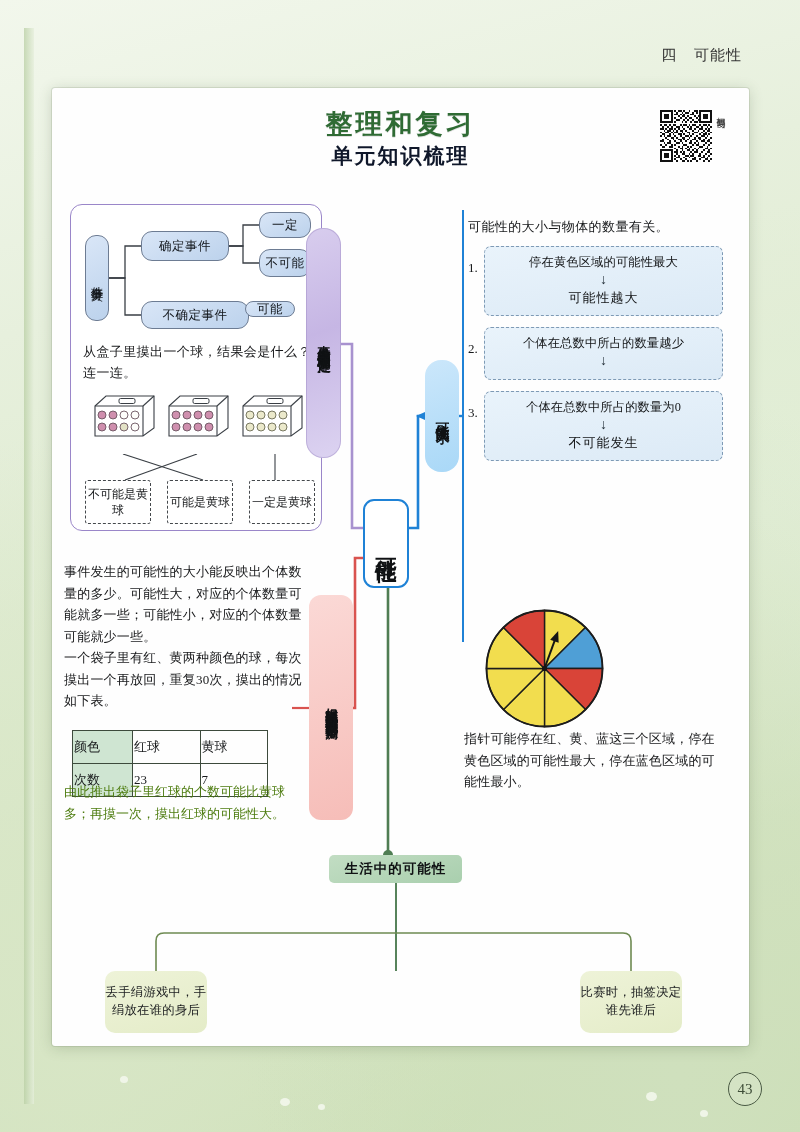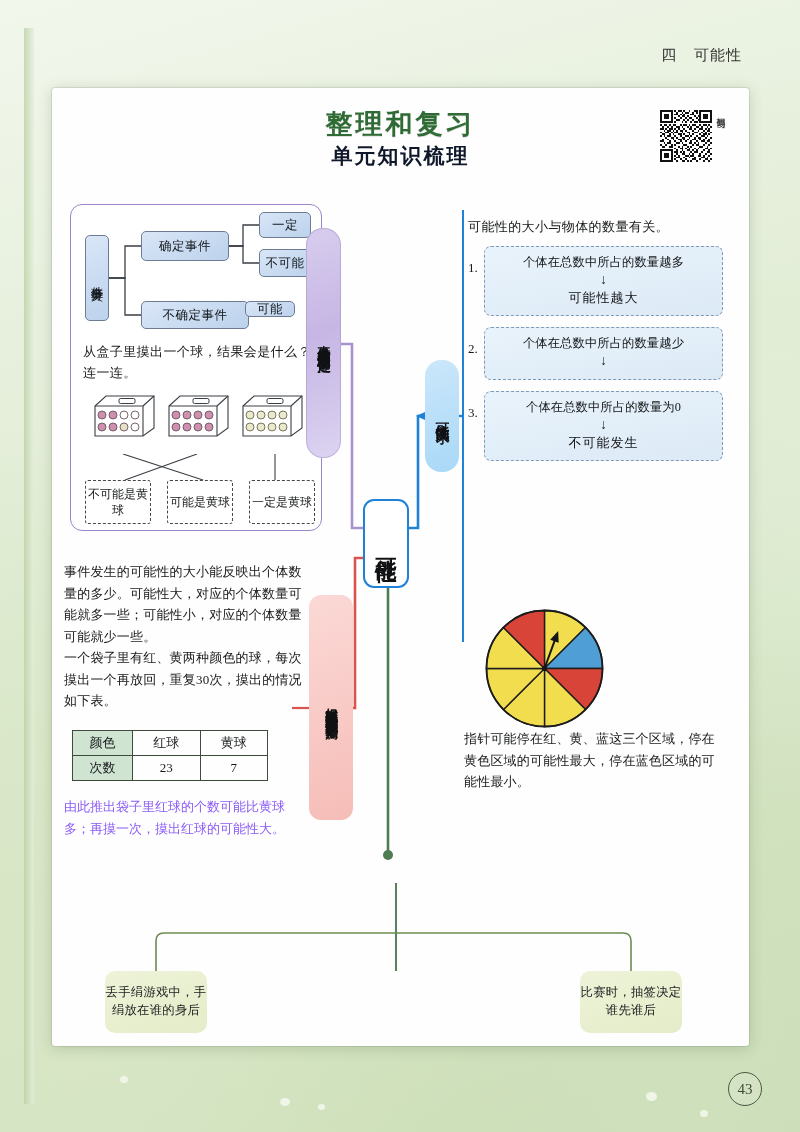--- a/index.html
+++ b/index.html
@@ -54,21 +54,21 @@
     writing-mode:vertical-rl; font-size:9px; color:#3b3b3b; margin-left:3px;
     letter-spacing:1px; line-height:1.1;
   }
   
   .purple-panel {
     position:absolute; left:18px; top:116px; width:252px; height:327px;
     border:1.6px solid #9a86c9; border-radius:12px; background:#fff;
   }
   .tree { position:absolute; left:0; top:0; width:252px; height:130px; }
   .nodebox {
-    position:absolute; border:1px solid #6d7c93; border-radius:5px;
+    position:absolute; border:1px solid #6d7c93; border-radius:11px;
     background:linear-gradient(150deg,#d9e6f7,#bcd2ec);
     font-size:12.5px; color:#12161b; display:flex; align-items:center; justify-content:center;
     text-align:center; letter-spacing:.5px;
   }
   .nb-root { left:14px; top:30px; width:24px; height:86px; }
   .nb-root span { writing-mode:vertical-rl; line-height:1.12; }
   .nb-l1a { left:70px; top:26px; width:88px; height:30px; }
   .nb-l1b { left:70px; top:96px; width:108px; height:28px; }
   .nb-l2a { left:188px; top:7px; width:52px; height:26px; }
   .nb-l2b { left:188px; top:44px; width:52px; height:28px; }
@@ -159,26 +159,26 @@
   .lb-text {
     position:absolute; left:12px; top:473px; width:240px;
     font-size:13px; line-height:1.66; color:#17181a; letter-spacing:.2px;
   }
   .lb-text p { margin:0; }
   .dtable {
     position:absolute; left:20px; top:642px; width:196px;
     border-collapse:collapse; font-size:13px;
   }
   .dtable td {
-    border:1.1px solid #3d4a3c; height:25px; text-align:center; color:#16181a;
+    border:1.1px solid #3d4a3c; height:33px; color:#16181a;
   }
   .dtable td.hd { background:#cfe5d2; width:60px; }
   .lb-text2 {
-    position:absolute; left:12px; top:708px; width:240px;
-    font-size:13px; line-height:1.66; color:#8b5cf6;
+    position:absolute; left:12px; top:693px; width:240px;
+    font-size:13px; line-height:1.66; color:#4d7c0f;
   }
   
   .spinner { position:absolute; left:430px; top:518px; width:125px; height:125px; }
   .spin-cap {
     position:absolute; left:412px; top:640px; width:262px;
     font-size:13px; line-height:1.66; color:#17181a; letter-spacing:.2px;
   }
   
   .green-wrap { position:absolute; left:0; top:755px; width:697px; height:200px; }
   .gnode {
@@ -583,21 +583,21 @@
   <div class="vlabel-red">
     <span>根据随机现象结果发生的可能性大小进行推测</span>
   </div>
 
   <div class="blue-panel">
     <div class="bp-head">可能性的大小与物体的数量有关。</div>
 
     <div class="bp-item">
       <div class="bp-num">1.</div>
       <div class="bp-box">
-        <div class="bp-top">个体在总数中所占的数量越多</div>
+        <div class="bp-top">停在黄色区域的可能性最大</div>
         <div class="bp-arrow">↓</div>
         <div class="bp-bot">可能性越大</div>
       </div>
     </div>
 
     <div class="bp-item">
       <div class="bp-num">2.</div>
       <div class="bp-box">
         <div class="bp-top">个体在总数中所占的数量越少</div>
         <div class="bp-arrow">↓</div>
@@ -659,18 +659,21 @@
 
   <div class="spin-cap">指针可能停在红、黄、蓝这三个区域，停在黄色区域的可能性最大，停在蓝色区域的可能性最小。</div>
 
   <div class="green-wrap">
     <svg class="lines" width="697" height="200">
       <path d="M344,40 L344,128" stroke="#4f7d53" stroke-width="1.9" fill="none"></path>
       <path d="M344,90 L112,90 Q104,90 104,98 L104,128" stroke="#6e8a52" stroke-width="1.6" fill="none"></path>
       <path d="M344,90 L571,90 Q579,90 579,98 L579,128" stroke="#6e8a52" stroke-width="1.6" fill="none"></path>
     </svg>
 
+    <div class="gnode">
+      <span>生活中的可能性</span>
+    </div>
 
     <div class="gleaf gl1">丢手绢游戏中，手绢放在谁的身后</div>
     <div class="gleaf gl3">比赛时，抽签决定谁先谁后</div>
   </div>
 
 </div>
 
 </body></html>

